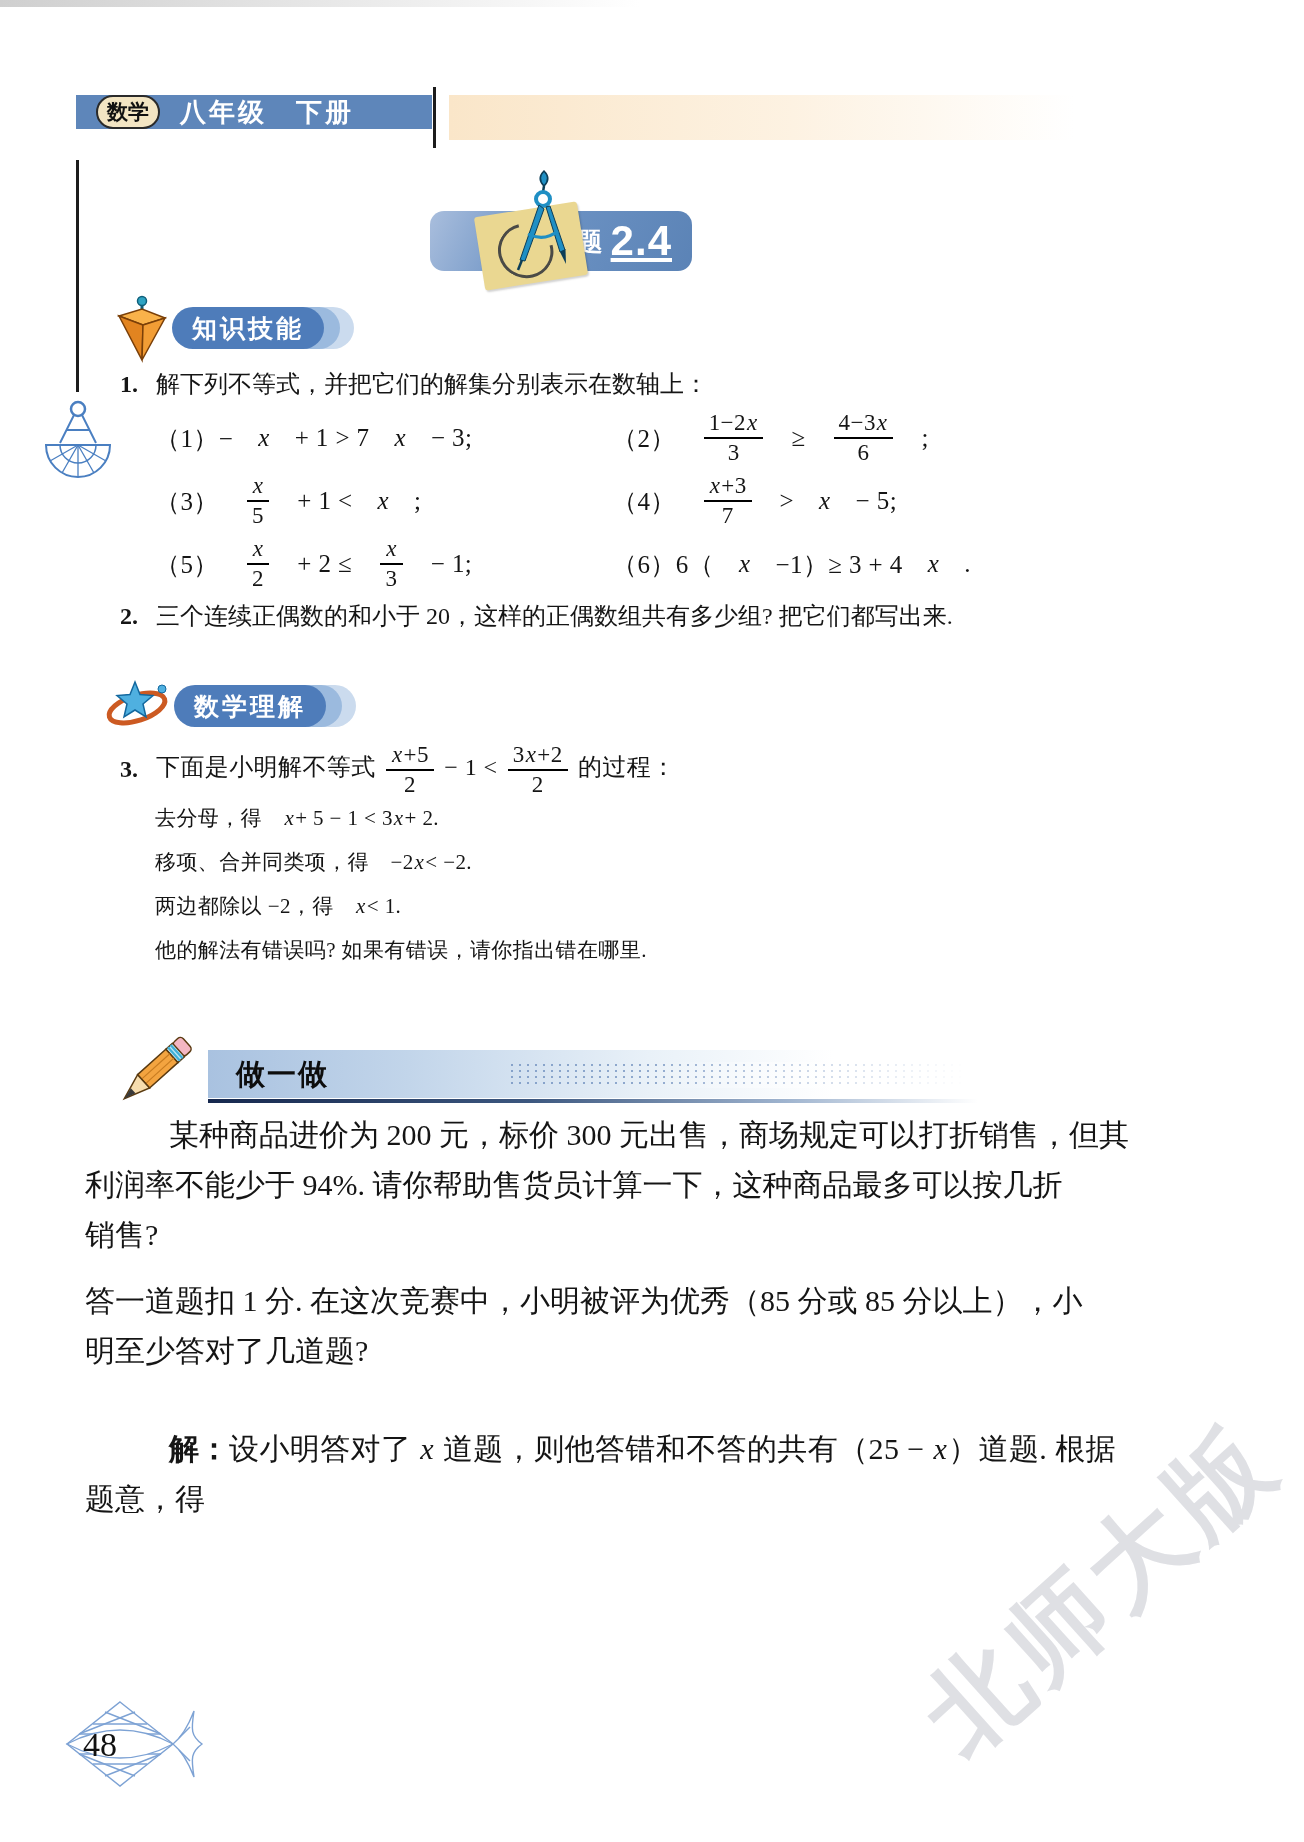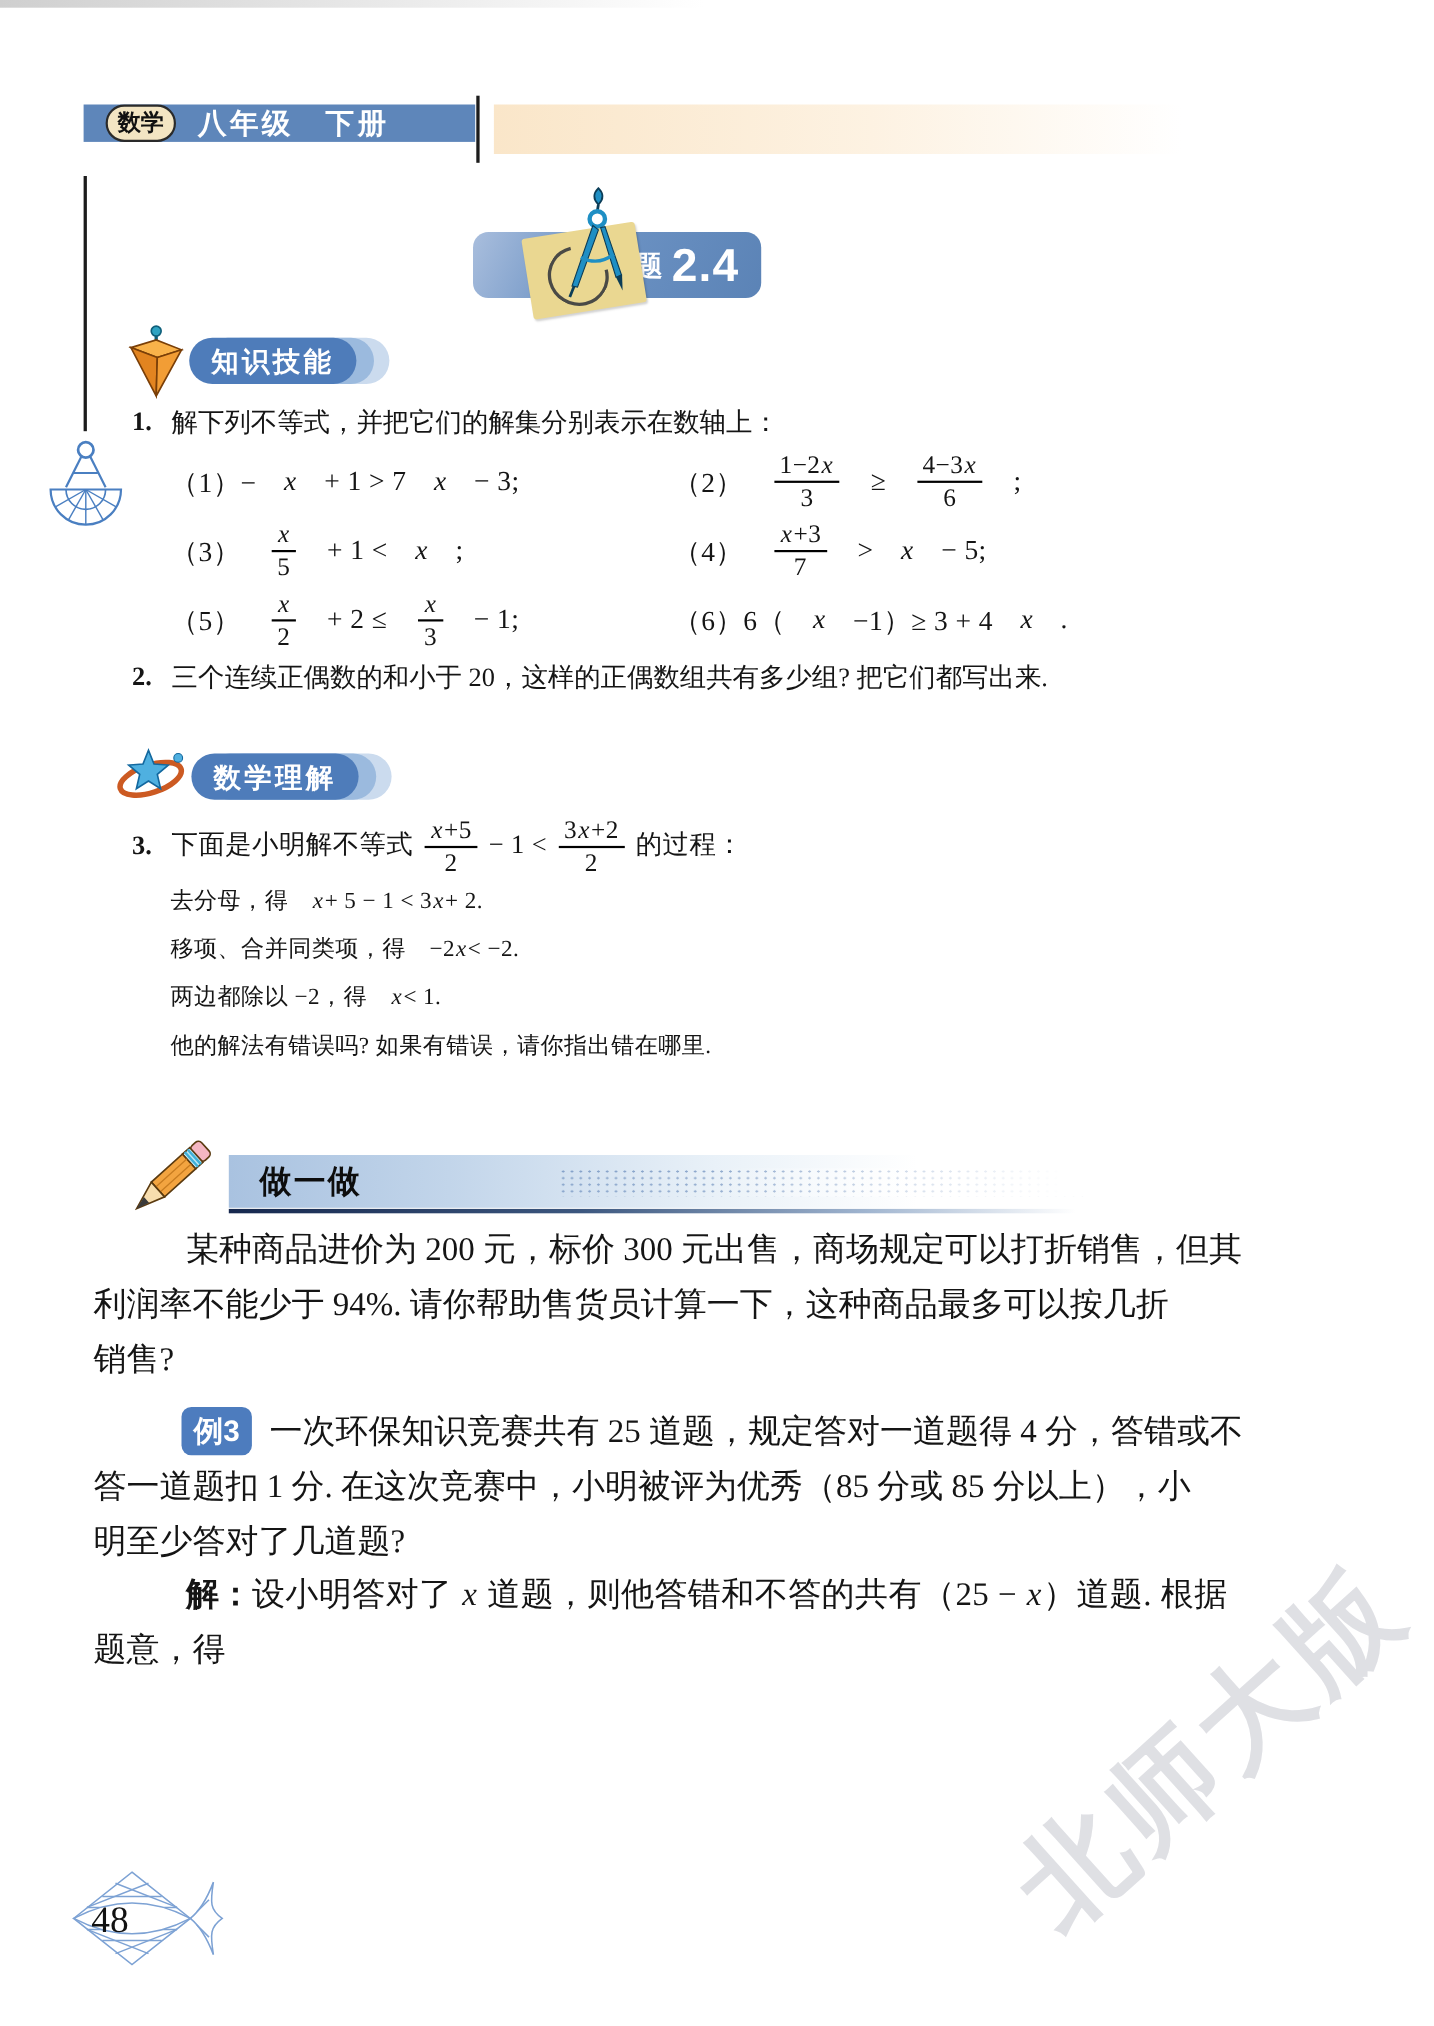--- a/index.html
+++ b/index.html
@@ -20,21 +20,21 @@
     background:linear-gradient(to right,#fae6c9,#fdf2e2 55%,rgba(255,255,255,0));}
 
   .margin-rule{position:absolute;left:76px;top:160px;width:3px;height:232px;background:#1c1c1c;}
   .protractor{position:absolute;left:38px;top:393px;}
 
   
   .ex-banner{position:absolute;left:430px;top:211px;width:262px;height:60px;border-radius:14px;
     background:linear-gradient(115deg,#a9bedd,#6d93c4 40%,#5b83b6);
     display:flex;align-items:center;justify-content:flex-end;padding-right:20px;box-sizing:border-box;gap:8px;}
   .ex-label{color:#fff;font:bold 25px "Liberation Sans","DejaVu Sans",sans-serif;}
-  .ex-num{color:#fff;font:bold 42px "Liberation Sans","DejaVu Sans",sans-serif;letter-spacing:1px;}
+  .ex-num{color:#fff;font:bold 42px "Liberation Sans","DejaVu Sans",sans-serif;letter-spacing:1px;text-decoration:underline;}
   .ex-note{position:absolute;left:479px;top:209px;width:104px;height:74px;background:#ead791;
     transform:rotate(-9deg);border-radius:3px;box-shadow:1px 2px 2px rgba(0,0,0,.18);}
   .note-circle{display:block;width:50px;height:48px;margin:14px 0 0 18px;border:3px solid #4a4a46;
     border-radius:50%;border-top-color:transparent;transform:rotate(40deg);}
   .compass-svg{position:absolute;left:498px;top:168px;}
 
   
   .badge-wrap{position:absolute;width:152px;height:42px;}
   .badge-echo{position:absolute;top:0;height:42px;border-radius:21px;}
   .e1{left:14px;right:-16px;background:#9bbade;}
@@ -233,24 +233,20 @@
     <div class="banner-rule"></div>
   </div>
 
   <div class="para" style="top:1110px;">
     <div class="pline indent">某种商品进价为 200 元，标价 300 元出售，商场规定可以打折销售，但其</div>
     <div class="pline">利润率不能少于 94%. 请你帮助售货员计算一下，这种商品最多可以按几折</div>
     <div class="pline">销售?</div>
   </div>
 
   <div class="para" style="top:1276px;">
-    <div class="pline">
-      <span class="ex-badge">例3</span>
-      <span>一次环保知识竞赛共有 25 道题，规定答对一道题得 4 分，答错或不</span>
-    </div>
     <div class="pline">答一道题扣 1 分. 在这次竞赛中，小明被评为优秀（85 分或 85 分以上），小</div>
     <div class="pline">明至少答对了几道题?</div>
   </div>
 
   <div class="para" style="top:1424px;">
     <div class="pline indent">
       <span class="sol-label">解：</span>
       <span class="eq">设小明答对了 <i class="v">x</i> 道题，则他答错和不答的共有（25 − <i class="v">x</i>）道题. 根据</span>
     </div>
     <div class="pline">题意，得</div>

